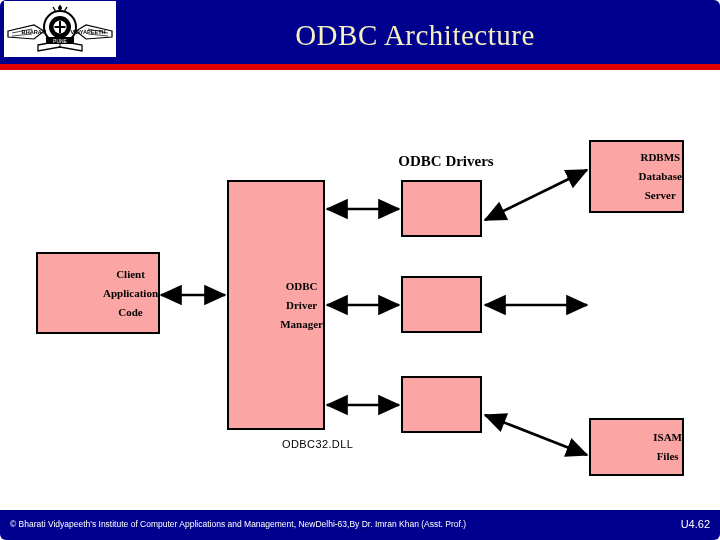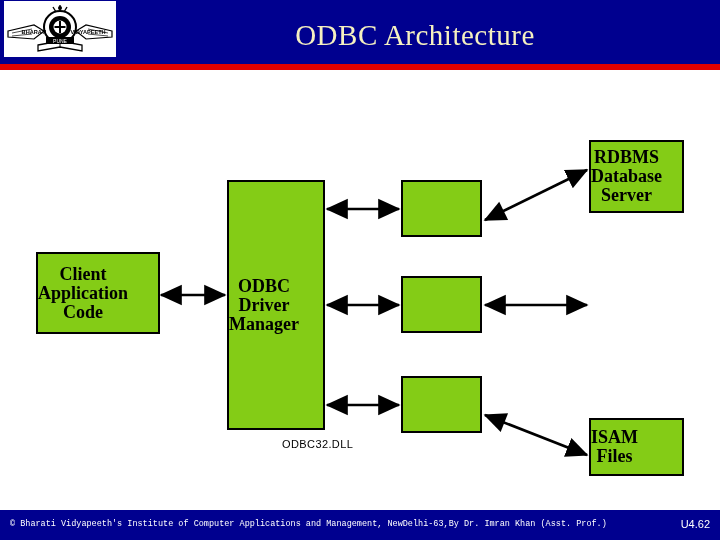--- a/index.html
+++ b/index.html
@@ -8,20 +8,21 @@
     padding: 0;
     background: #ffffff;
   }
   #slide {
     position: relative;
     width: 720px;
     height: 540px;
     background: #ffffff;
     overflow: hidden;
     font-family: "Liberation Serif", "DejaVu Serif", serif;
+    border-radius: 6px;
   }
 
   
   #header-band {
     position: absolute;
     left: 0; top: 0;
     width: 720px; height: 64px;
     background: #00008f;
   }
   #header-accent {
@@ -55,29 +56,29 @@
   
   #diagram {
     position: absolute;
     left: 0; top: 70px;
     width: 720px; height: 435px;
   }
   .node {
     position: absolute;
     box-sizing: border-box;
     border: 2px solid #000000;
-    background: #84cc16;
+    background: #fca5a5;
     display: flex;
     align-items: center;
-    justify-content: flex-start;
+    justify-content: flex-end;
     text-align: center;
     color: #000000;
     font-family: "Liberation Serif", "DejaVu Serif", serif;
     font-weight: bold;
-    font-size: 18px;
+    font-size: 11px;
     line-height: 19px;
   }
   .plain-label {
     position: absolute;
     color: #000000;
     font-family: "Liberation Serif", "DejaVu Serif", serif;
     font-weight: bold;
     font-size: 15px;
     white-space: nowrap;
     text-align: center;
@@ -103,21 +104,21 @@
   #footer-band {
     position: absolute;
     left: 0; top: 510px;
     width: 720px; height: 30px;
     background: #00008f;
   }
   #footer-credit {
     position: absolute;
     left: 10px; top: 519px;
     color: #ffffff;
-    font-family: Liberation Mono, monospace;
+    font-family: Liberation Sans, sans-serif;
     font-size: 8.5px;
     white-space: nowrap;
   }
   #footer-version {
     position: absolute;
     right: 10px; top: 518px;
     color: #ffffff;
     font-family: "Liberation Sans", "DejaVu Sans", sans-serif;
     font-size: 11px;
     white-space: nowrap;
@@ -187,20 +188,21 @@
         rdbms database server (diagonal, up-right) --&gt;
       <line x1="485" y1="150" x2="587" y2="100" stroke="#000000" stroke-width="2.6" marker-end="url(#ah)" marker-start="url(#ah-start)"></line>
 
         host system --&gt;
       <line x1="485" y1="235" x2="587" y2="235" stroke="#000000" stroke-width="2.6" marker-end="url(#ah)" marker-start="url(#ah-start)"></line>
 
         isam files (diagonal, down-right) --&gt;
       <line x1="485" y1="345" x2="587" y2="385" stroke="#000000" stroke-width="2.6" marker-end="url(#ah)" marker-start="url(#ah-start)"></line>
     </svg>
 
+    <div class="plain-label" style="left:381px; top:83px; width:130px;">ODBC Drivers</div>
 
     <div class="node" style="left:36px; top:182px; width:124px; height:82px;">
       <span style="white-space:pre-line;">Client
 Application
 Code</span>
     </div>
 
     <div class="node" style="left:227px; top:110px; width:98px; height:250px;">
       <span style="white-space:pre-line;">ODBC
 Driver

